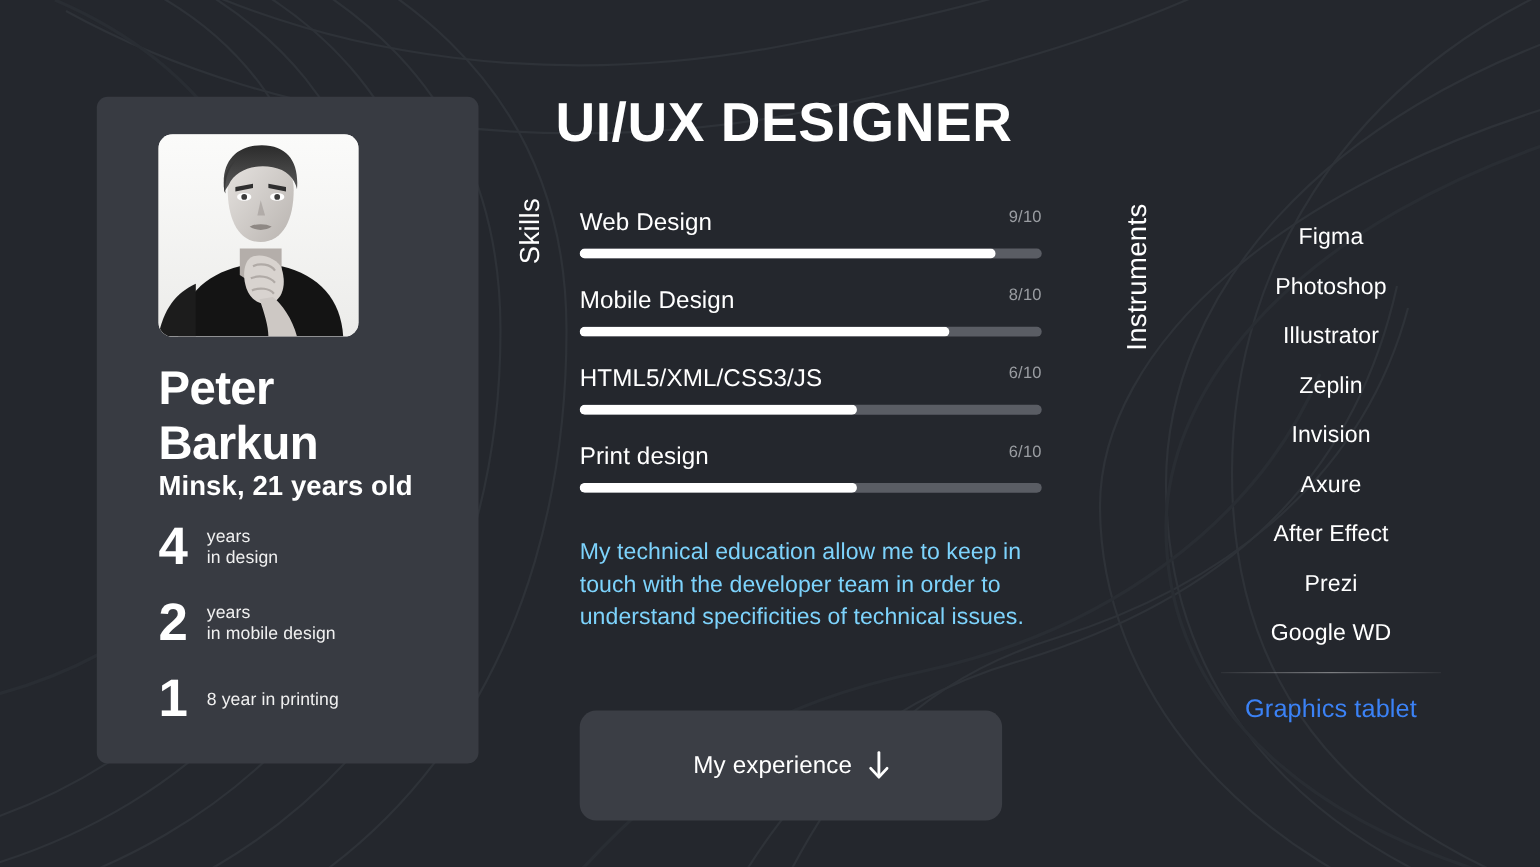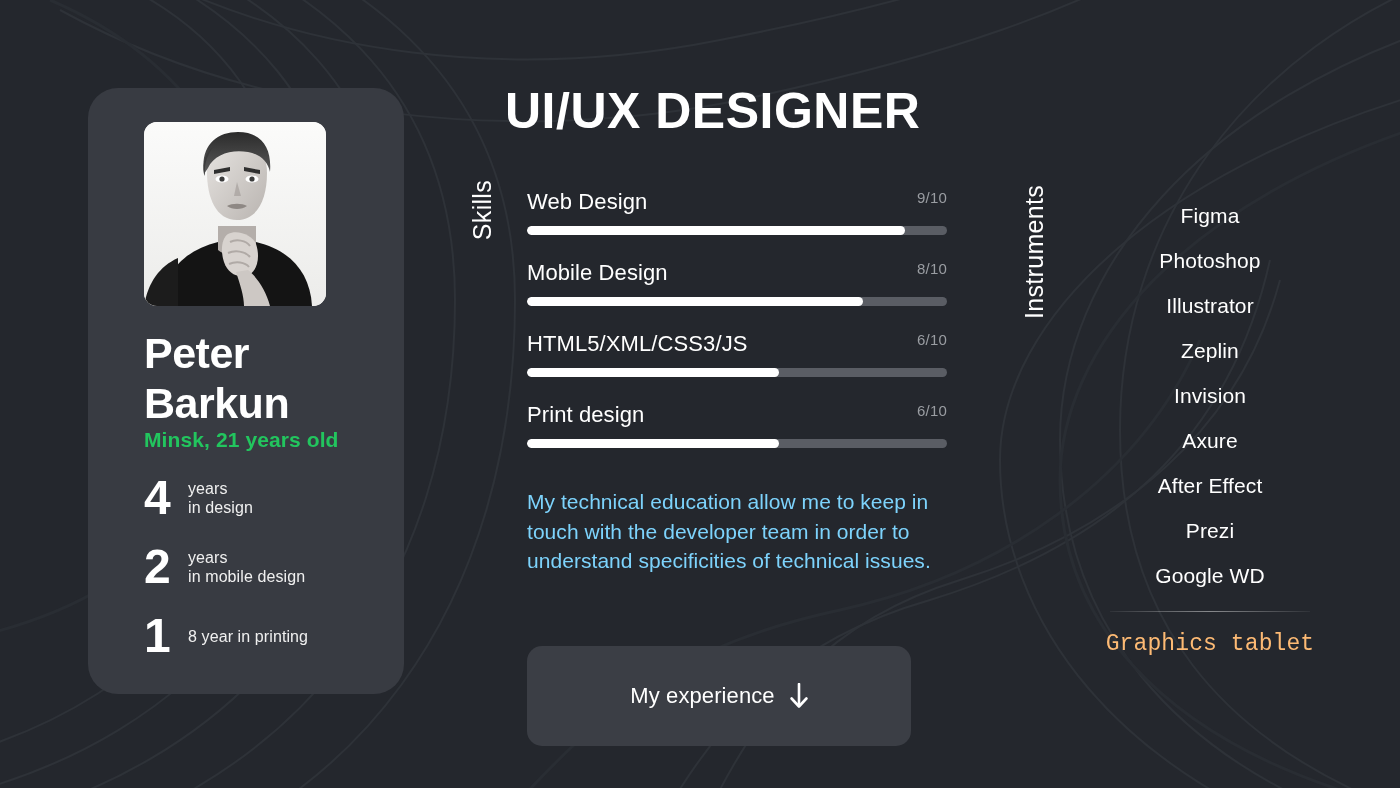--- a/index.html
+++ b/index.html
@@ -15,44 +15,44 @@
   #bg-texture{
     position:absolute; inset:0; width:1400px; height:788px;
     pointer-events:none; z-index:0;
   }
   
   .stage{ position:absolute; inset:0; z-index:1; }
 
   
   .profile-card{
     position:absolute; left:88px; top:88px;
-    width:316px; height:606px;
+    width:347px; height:606px;
     background:#383b42;
-    border-radius:30px;
+    border-radius:10px;
     text-decoration:underline;
   }
   .avatar-frame{
     position:absolute; left:56px; top:34px;
     width:182px; height:184px;
     background:#f3f3f1;
     border-radius:13px;
     overflow:hidden;
   }
   .avatar-frame svg{ display:block; width:182px; height:184px; }
 
   .person-name{
     position:absolute; left:56px; top:240px;
     width:224px;
     font-size:43px; font-weight:bold; line-height:50px;
     letter-spacing:-0.5px; color:#ffffff;
   }
   .person-name .nm-line{ display:block; }
   .person-meta{
     position:absolute; left:56px; top:340px;
-    font-size:21px; font-weight:bold; color:#22c55e;
+    font-size:25px; font-weight:bold; color:#ffffff;
     letter-spacing:0.1px;
   }
 
   .stats{ position:absolute; left:56px; top:382px; width:230px; }
   .stat-row{
     display:flex; align-items:center; height:56px; margin-bottom:13px;
   }
   .stat-num{
     width:40px; flex:0 0 40px;
     font-size:48px; font-weight:bold; line-height:48px;
@@ -125,21 +125,21 @@
   }
   .inst-item{
     font-size:21px; line-height:45px; color:#ffffff;
     letter-spacing:0.1px;
   }
   .inst-divider{
     width:200px; height:1px; margin:13px auto 10px auto;
     background:linear-gradient(90deg,rgba(255,255,255,0.05),rgba(255,255,255,0.45),rgba(255,255,255,0.05));
   }
   .inst-extra{
-    font-size:23px; line-height:45px; color:#fdba74; letter-spacing:0.1px;font-family:Liberation Mono, monospace;
+    font-size:23px; line-height:45px; color:#3b82f6; letter-spacing:0.1px;
   }
 </style>
 </head>
 <body>
 
 <svg id="bg-texture" viewBox="0 0 1400 788" preserveAspectRatio="none" aria-hidden="true">
   <rect x="0" y="0" width="1400" height="788" fill="#24272d"></rect>
   <g fill="none" stroke="#2e3238" stroke-width="2">
     <path d="M-60,760 C180,700 300,520 300,300 C300,120 220,10 60,-40"></path>
     <path d="M-60,800 C210,740 350,540 350,300 C350,110 250,0 70,-60"></path>

